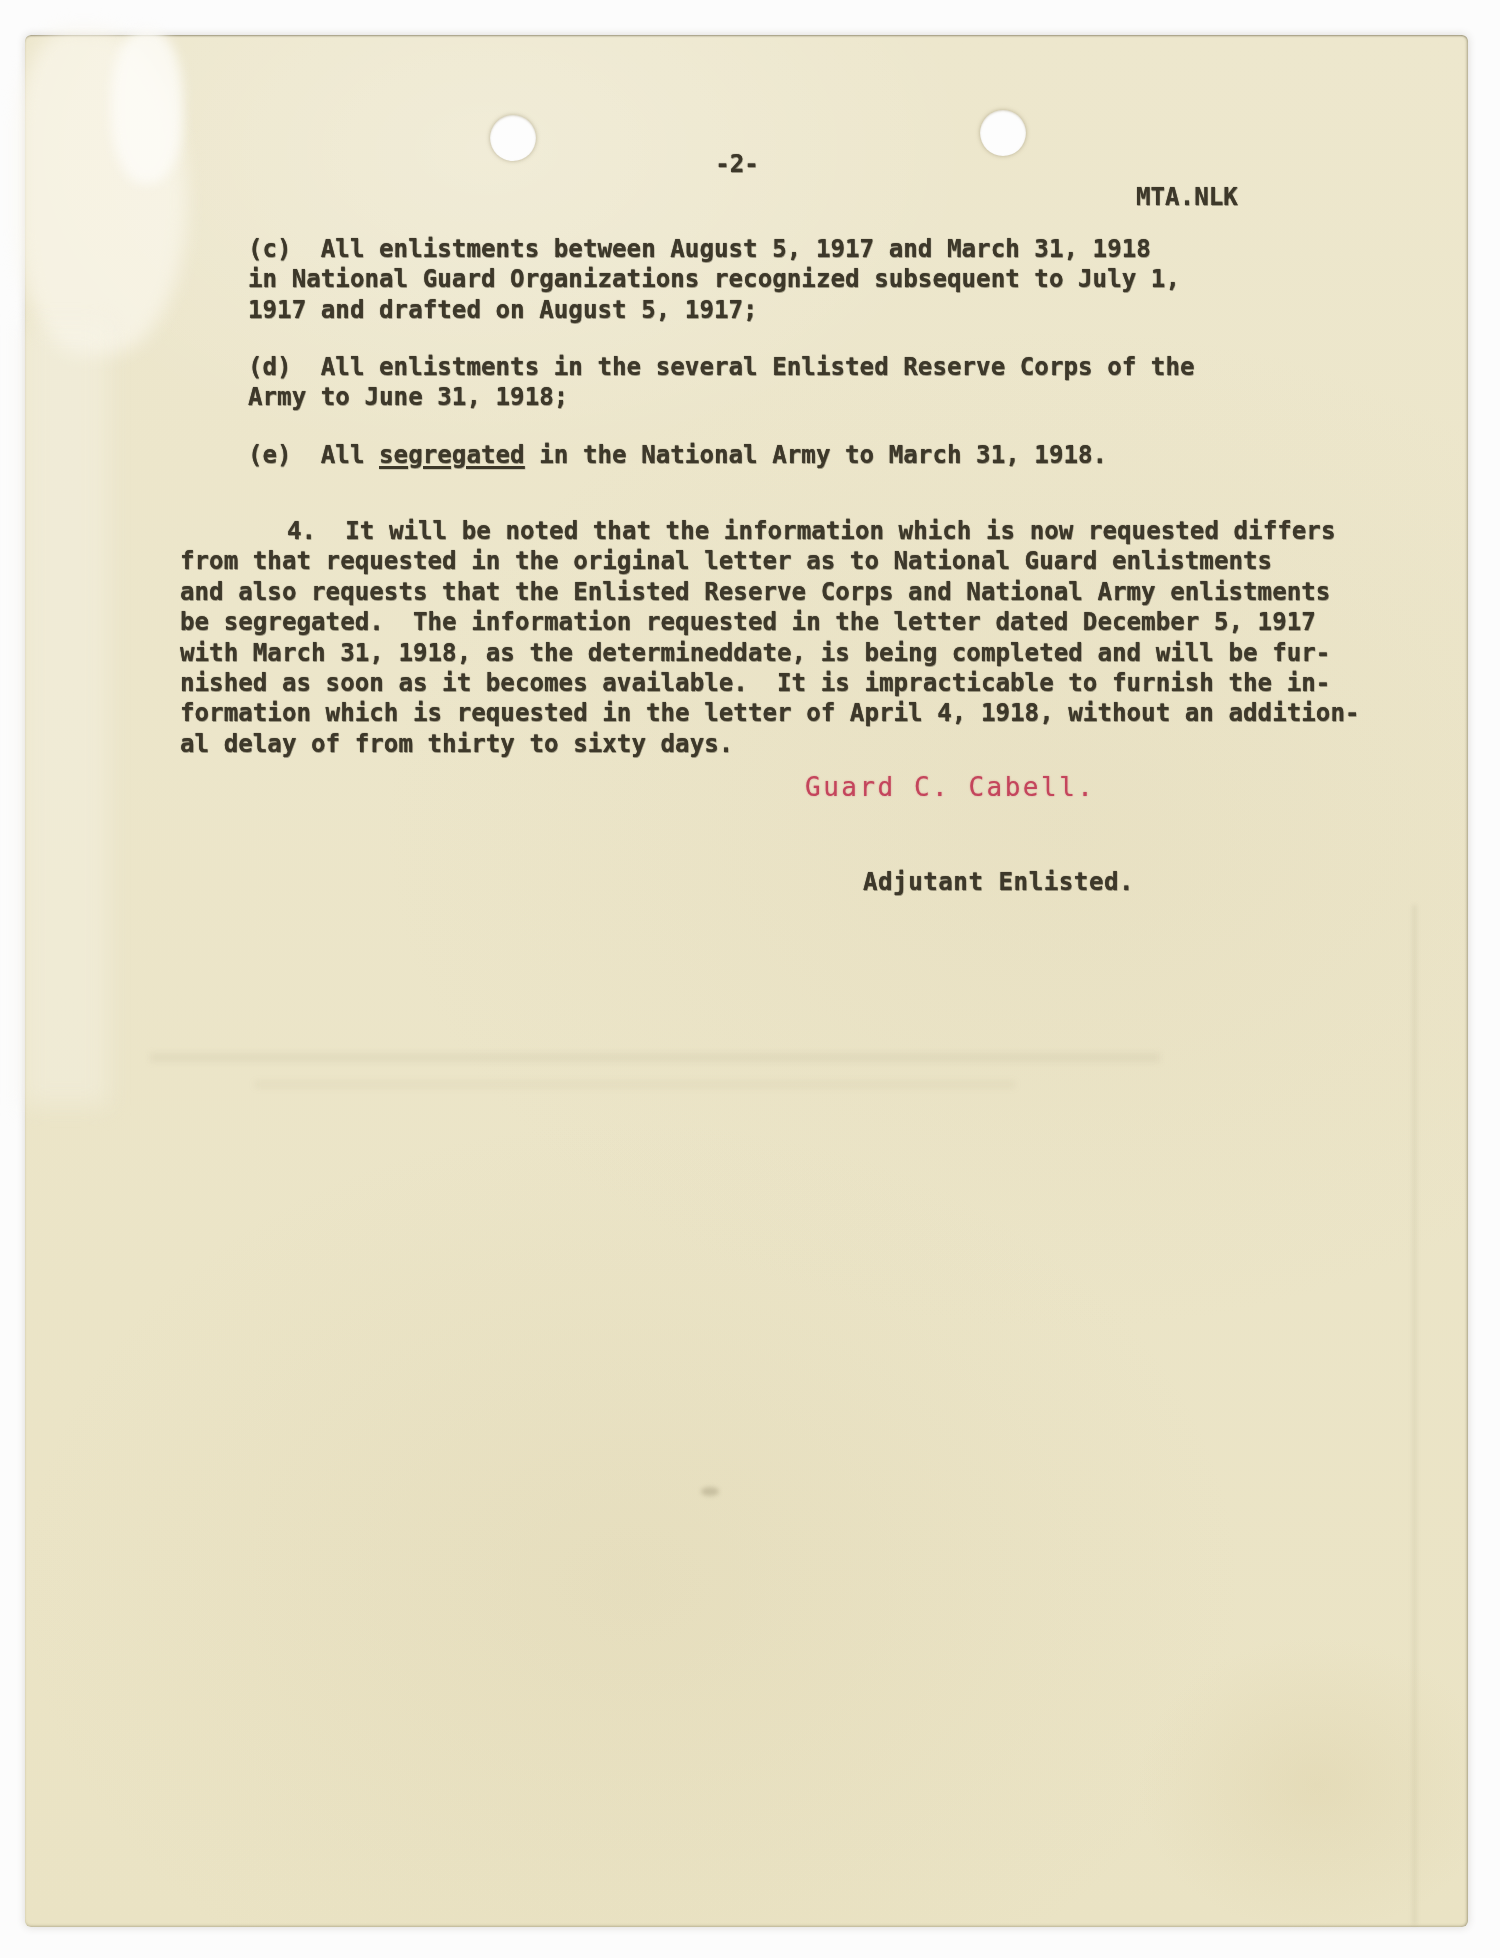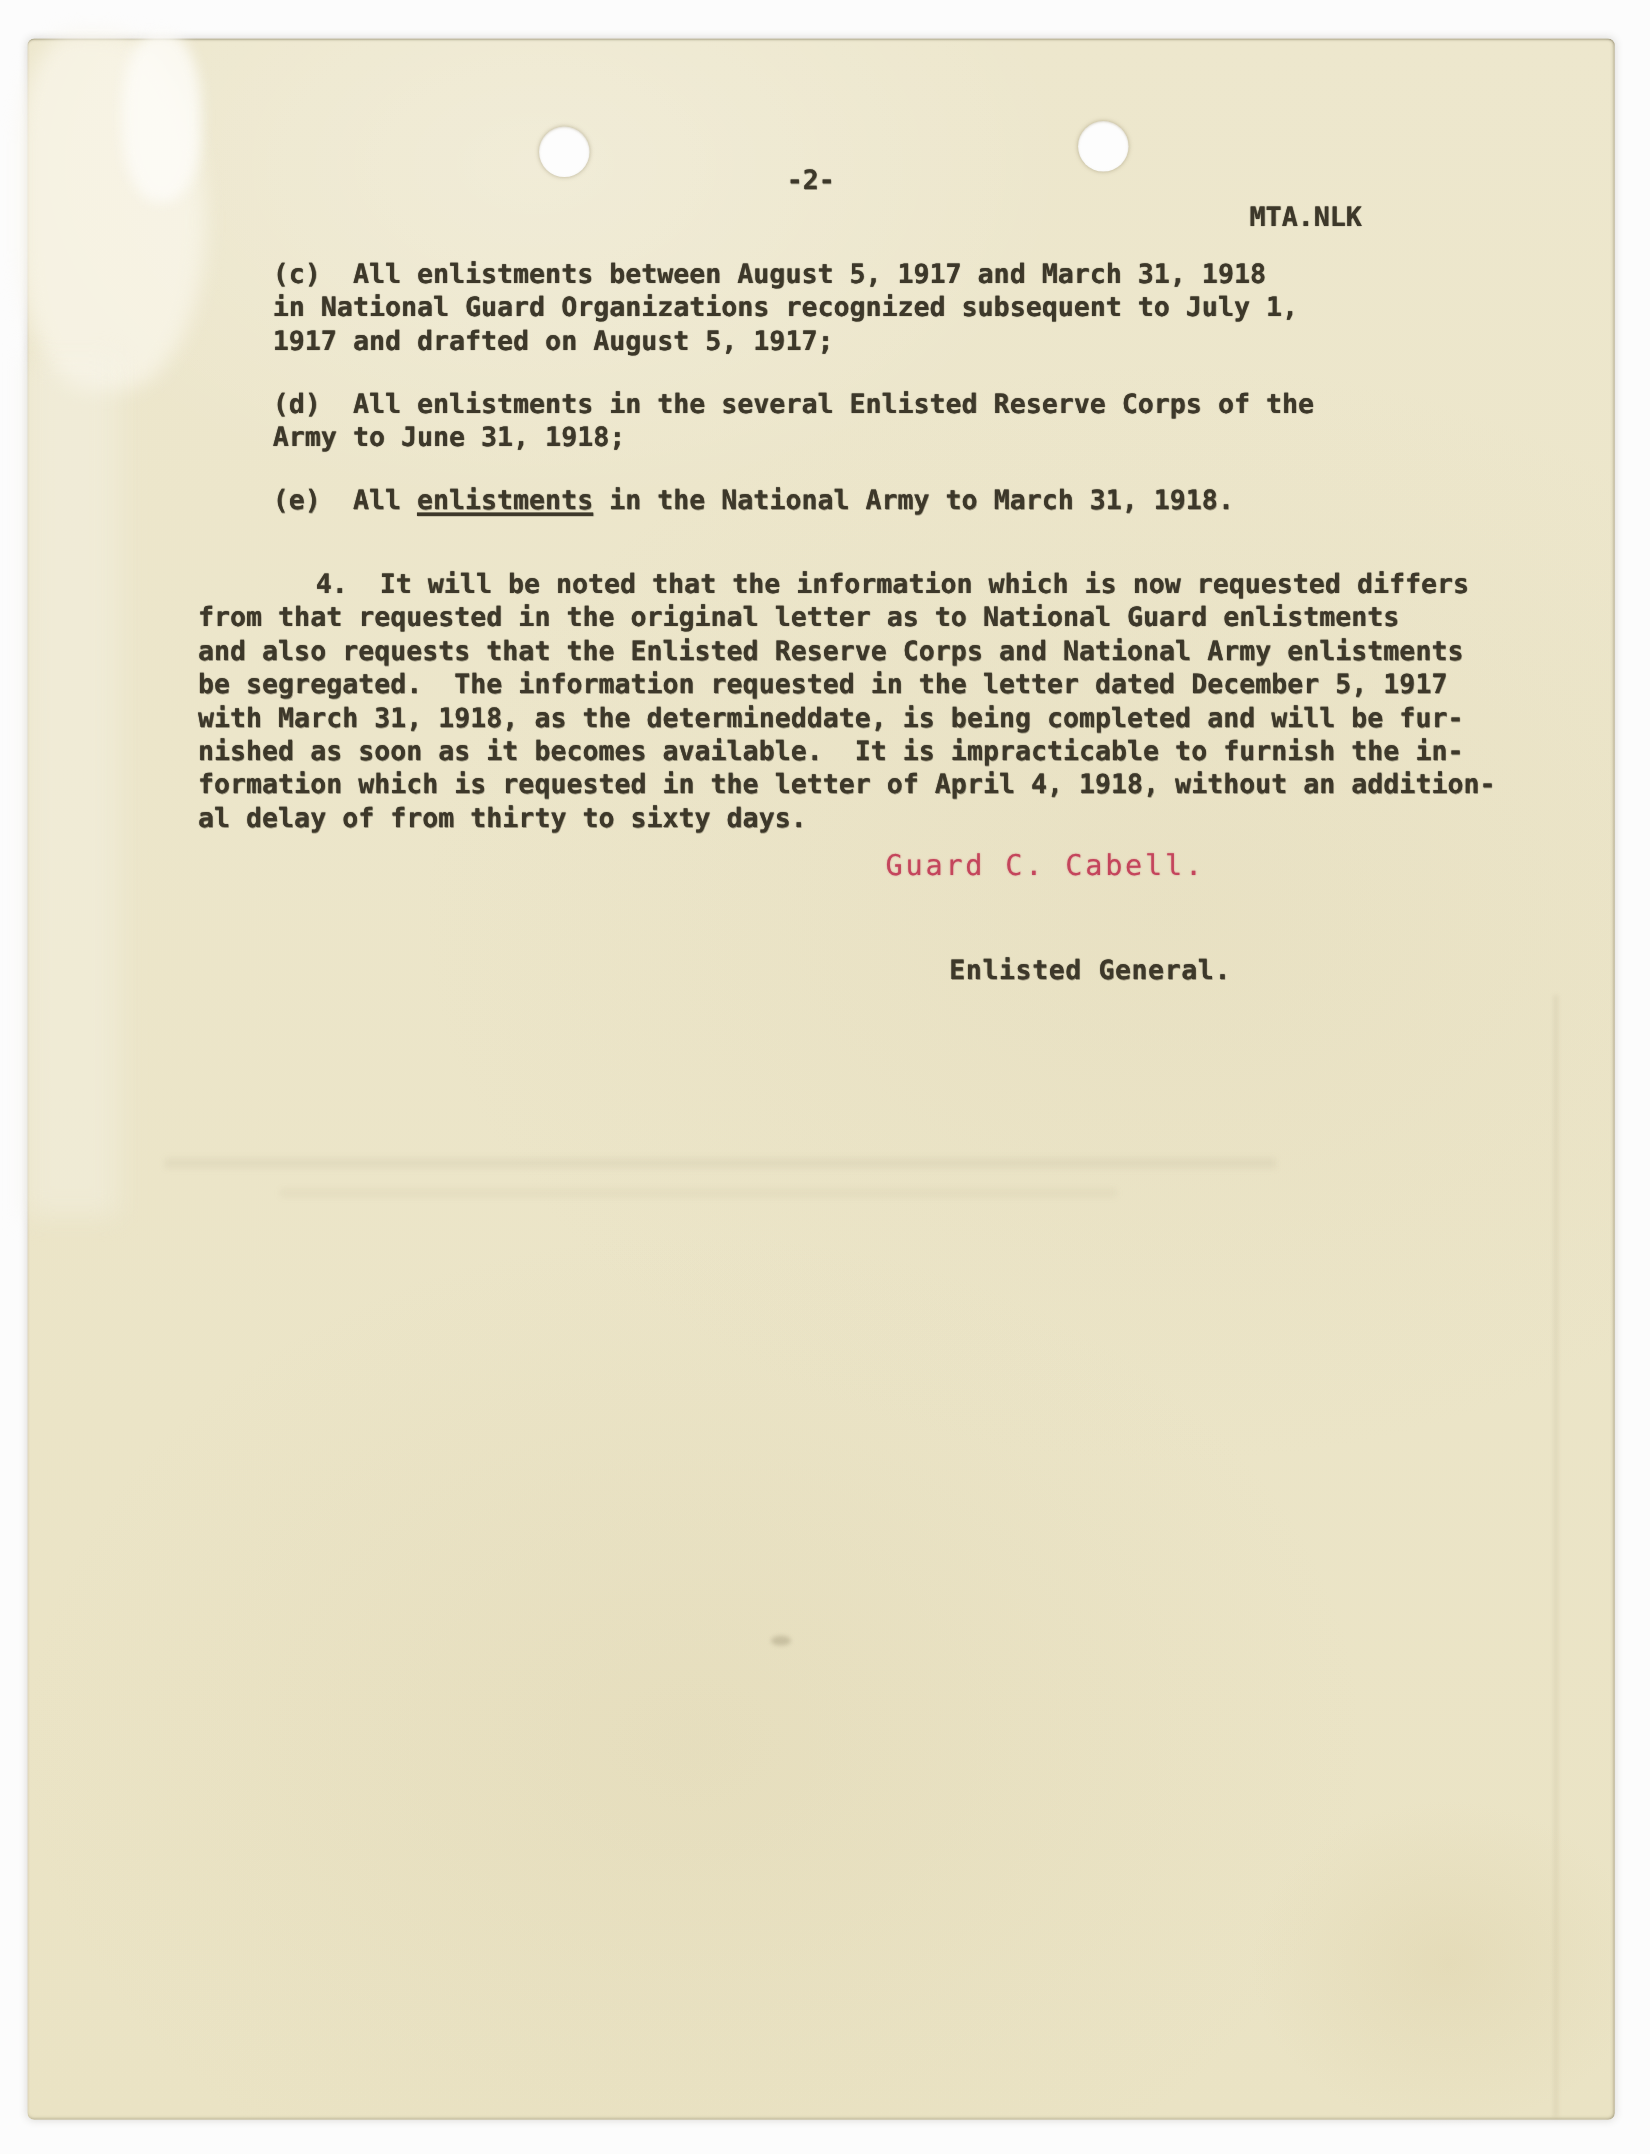--- a/index.html
+++ b/index.html
@@ -145,27 +145,27 @@
     <div class="hole hole-2"></div>
 
     <div class="type page-number">-2-</div>
     <div class="type ref-code">MTA.NLK</div>
 
     <div class="type para-c">(c)  All enlistments between August 5, 1917 and March 31, 1918
 in National Guard Organizations recognized subsequent to July 1,
 1917 and drafted on August 5, 1917;</div>
     <div class="type para-d">(d)  All enlistments in the several Enlisted Reserve Corps of the
 Army to June 31, 1918;</div>
-    <div class="type para-e"><span>(e)  All </span><span class="underlined">enlistments</span><span> in the National Army to March 31, 1918.</span></div>
+    <div class="type para-e"><span>(e)  All </span><span class="underlined">segregated</span><span> in the National Army to March 31, 1918.</span></div>
     <div class="type para-4">4.  It will be noted that the information which is now requested differs
 from that requested in the original letter as to National Guard enlistments
 and also requests that the Enlisted Reserve Corps and National Army enlistments
 be segregated.  The information requested in the letter dated December 5, 1917
 with March 31, 1918, as the determineddate, is being completed and will be fur-
 nished as soon as it becomes available.  It is impracticable to furnish the in-
 formation which is requested in the letter of April 4, 1918, without an addition-
 al delay of from thirty to sixty days.</div>
 
     <div class="signature">Guard C. Cabell.</div>
-    <div class="type sig-title">Enlisted General.</div>
+    <div class="type sig-title">Adjutant Enlisted.</div>
 
   </div>
 </div>
 
 </body></html>

